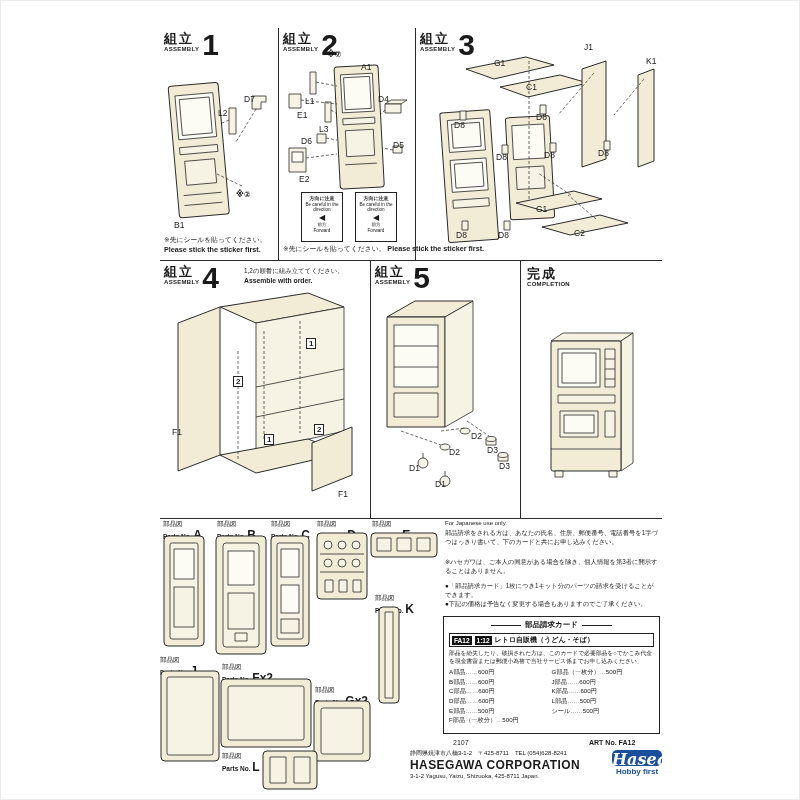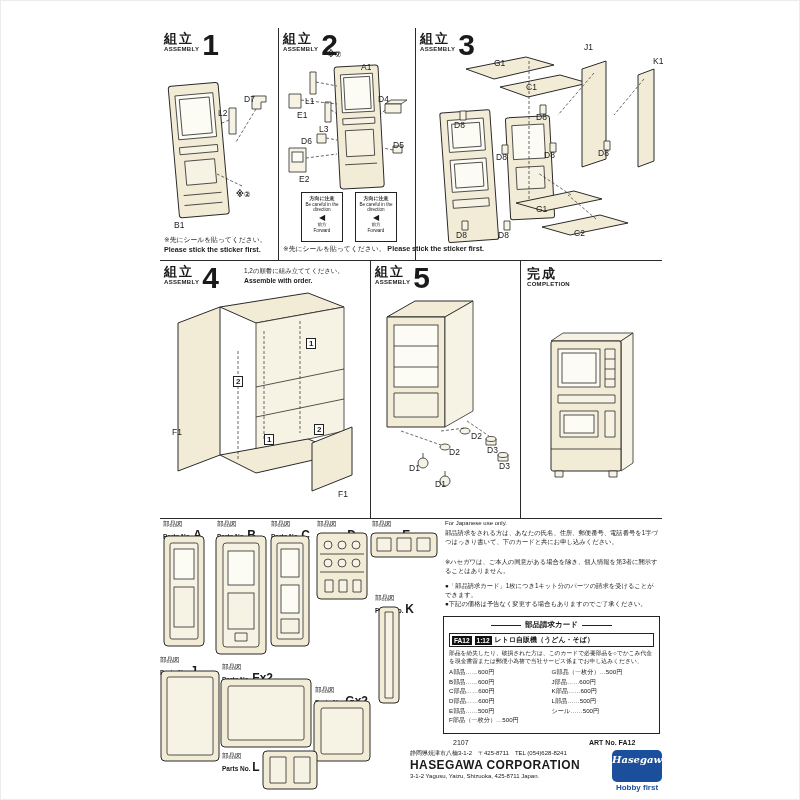--- a/index.html
+++ b/index.html
@@ -36,21 +36,21 @@
   .ktag{background:#111;color:#fff;font-size:6.5px;font-weight:bold;padding:0 2px;line-height:9px}
   .card-body{font-size:5.8px;line-height:1.4;margin:0 5px}
   .pcols{display:flex;margin:2px 5px 0;font-size:6.2px;line-height:1.55}
   .pcols>div{flex:1}
   .under-card{position:absolute;font-size:7px}
   .company{position:absolute;left:250px;top:720px;width:252px;height:42px}
   .cmp-name{font-size:13px;font-weight:bold;letter-spacing:3px}
   .cmp-addr{font-size:6px;margin-top:1px}
   .cmp-en{font-size:12px;font-weight:bold;margin-top:0;letter-spacing:.4px}
   .logo{position:absolute;right:0;top:2px;width:50px;text-align:center}
-  .logo-box{background:#1b4f9c;color:#fff;border-radius:5px;font-size:10px;font-style:italic;font-weight:bold;line-height:20px;height:32px;font-family:"DejaVu Serif",serif}
+  .logo-box{background:#1b4f9c;color:#fff;border-radius:5px;font-size:16px;font-style:italic;font-weight:bold;line-height:20px;height:16px;font-family:"DejaVu Serif",serif}
   .logo-sub{color:#1b4f9c;font-size:8px;font-weight:bold;margin-top:1px}
   svg{position:absolute;overflow:visible}
   .cr{fill:#f2ecd7;stroke:#2a2a2a;stroke-width:1;stroke-linejoin:round}
   .cr2{fill:#f7f3e4;stroke:#2a2a2a;stroke-width:.8;stroke-linejoin:round}
   .wh{fill:#fcfbf4;stroke:#2a2a2a;stroke-width:.8}
   .ln{fill:none;stroke:#2a2a2a;stroke-width:.8}
   .dash{fill:none;stroke:#2a2a2a;stroke-width:.7;stroke-dasharray:3 2}
 </style>
 </head>
 <body>
@@ -203,21 +203,21 @@
       <rect class="cr2" x="88" y="168" width="6" height="9"></rect>
       <path class="dash" d="M113 8 L113 148"></path>
       <path class="dash" d="M178 20 L142 62"></path>
       <path class="dash" d="M228 26 L198 62"></path>
       <path class="dash" d="M155 142 L122 120"></path>
       <path class="dash" d="M180 166 L152 142"></path>
     </svg>
     <span class="plabel" style="left:78px;top:30px">G1</span>
     <span class="plabel" style="left:110px;top:54px">C1</span>
     <span class="plabel" style="left:168px;top:14px">J1</span>
-    <span class="plabel" style="left:237px;top:28px">K1</span>
+    <span class="plabel" style="left:230px;top:28px">K1</span>
     <span class="plabel" style="left:38px;top:92px">D8</span>
     <span class="plabel" style="left:120px;top:84px">D8</span>
     <span class="plabel" style="left:80px;top:124px">D8</span>
     <span class="plabel" style="left:128px;top:122px">D8</span>
     <span class="plabel" style="left:182px;top:120px">D8</span>
     <span class="plabel" style="left:40px;top:202px">D8</span>
     <span class="plabel" style="left:82px;top:202px">D8</span>
     <span class="plabel" style="left:120px;top:176px">G1</span>
     <span class="plabel" style="left:158px;top:200px">C2</span>
   </div>

